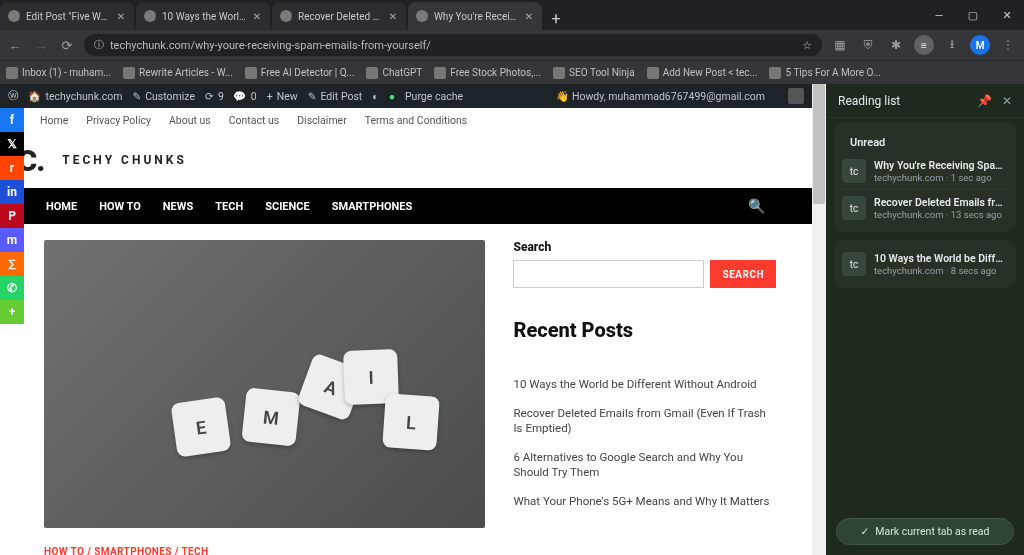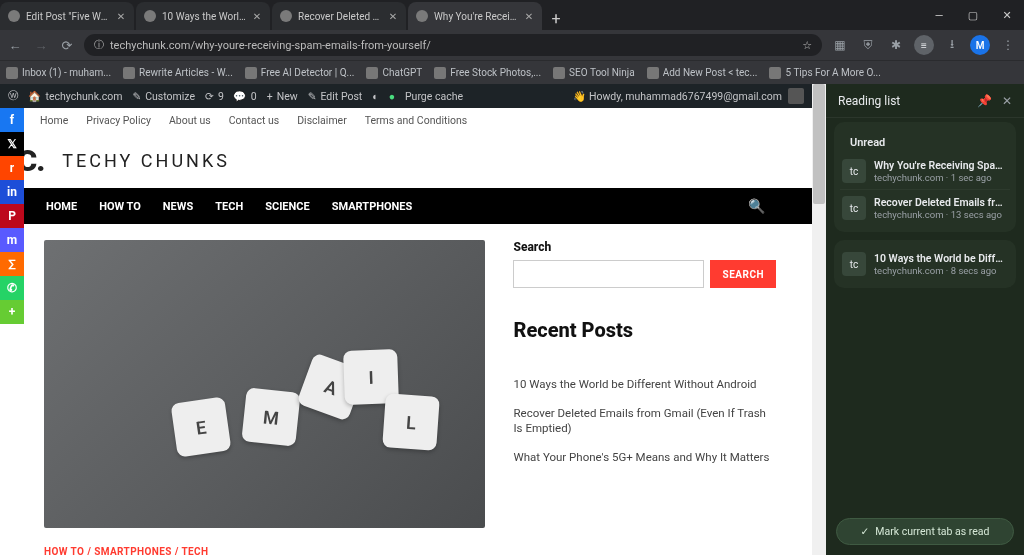--- a/index.html
+++ b/index.html
@@ -41,33 +41,33 @@
   .r-item + .r-item { border-top:1px solid rgba(255,255,255,0.04);}
   .r-thumb { width:24px; height:24px; border-radius:4px; background:#37473a; flex:0 0 24px; display:flex; align-items:center; justify-content:center; font-size:10px;}
   .r-body { flex:1; overflow:hidden;}
   .r-title { font-size:10.5px; font-weight:600; color:#e8eaed; white-space:nowrap; overflow:hidden; text-overflow:ellipsis;}
   .r-meta { font-size:9.5px; color:#9aa0a6;}
   .mark-read { margin:auto 10px 10px; background:#2f4432; border:1px solid #3f5a42; color:#d6e8d7; font-size:10.5px; padding:6px 8px; border-radius:14px; display:flex; align-items:center; gap:6px; cursor:pointer; justify-content:center;}
 
   
   .wp-admin { height:24px; background:#1d2327; color:#c3c4c7; display:flex; align-items:center; font-size:10.5px; padding:0 8px; gap:10px;}
   .wp-admin .itm { display:flex; align-items:center; gap:4px; cursor:pointer;}
-  .wp-admin .right { margin-left:auto; display:flex; align-items:center; gap:6px;}
+  .wp-admin .right { margin-left:auto; display:flex; align-items:center; gap:23px;}
 
   
   .scrollbar { width:14px; background:#f0f0f0; position:relative;}
   .scrollbar .thumb { position:absolute; top:0; left:1px; right:1px; height:120px; background:#c1c1c1; border-radius:2px;}
 
   
   .site { flex:1; background:#fff; color:#222; display:flex; flex-direction:column; overflow:hidden;}
   .topbar { height:24px; display:flex; align-items:center; gap:18px; padding:0 40px; font-size:10.5px; color:#555;}
   .topbar span { cursor:pointer;}
   .logo-row { height:56px; display:flex; align-items:center; justify-content:flex-start; gap:18px;}
   .logo { font-weight:900; font-size:30px; letter-spacing:-1px;}
-  .logo-text { font-weight:400; letter-spacing:3px; font-size:18px;}
+  .logo-text { font-weight:700; letter-spacing:3px; font-size:12px;}
   .mainnav { height:36px; background:#000; color:#fff; display:flex; align-items:center; gap:22px; padding:0 46px; font-size:11px; font-weight:700;}
   .mainnav .search { margin-left:auto; font-size:14px; cursor:pointer;}
 
   .page { flex:1; padding:16px 36px 0 44px; display:flex; gap:28px; overflow:hidden;}
   .main { flex:1.9;}
   .hero { width:100%; height:288px; background:linear-gradient(135deg,#6e7072,#4a4c4e); border-radius:2px; position:relative; overflow:hidden;}
   .tile { position:absolute; width:54px; height:54px; background:#eee; border-radius:8px; box-shadow:0 2px 4px rgba(0,0,0,.25); display:flex; align-items:center; justify-content:center; font-size:18px; color:#444; font-weight:600;}
   .crumbs { margin-top:18px; font-size:10px; font-weight:700; color:#ff3b30; letter-spacing:.4px;}
 
   .side { flex:1; padding-top:0;}
@@ -249,20 +249,21 @@
         <div class="side">
           <div class="s-title">Search</div>
           <div class="s-search">
             <input style="">
             <button>SEARCH</button>
           </div>
           <div class="s-h2">Recent Posts</div>
           <div class="s-list" id="recent">
               <div>10 Ways the World be Different Without Android</div>
               <div>Recover Deleted Emails from Gmail (Even If Trash Is Emptied)</div>
+              <div>6 Alternatives to Google Search and Why You Should Try Them</div>
               <div>What Your Phone's 5G+ Means and Why It Matters</div>
             </div>
 
         </div>
       </div>
     </div>
 
     <div class="scrollbar">
       <div class="thumb"></div>
     </div>

